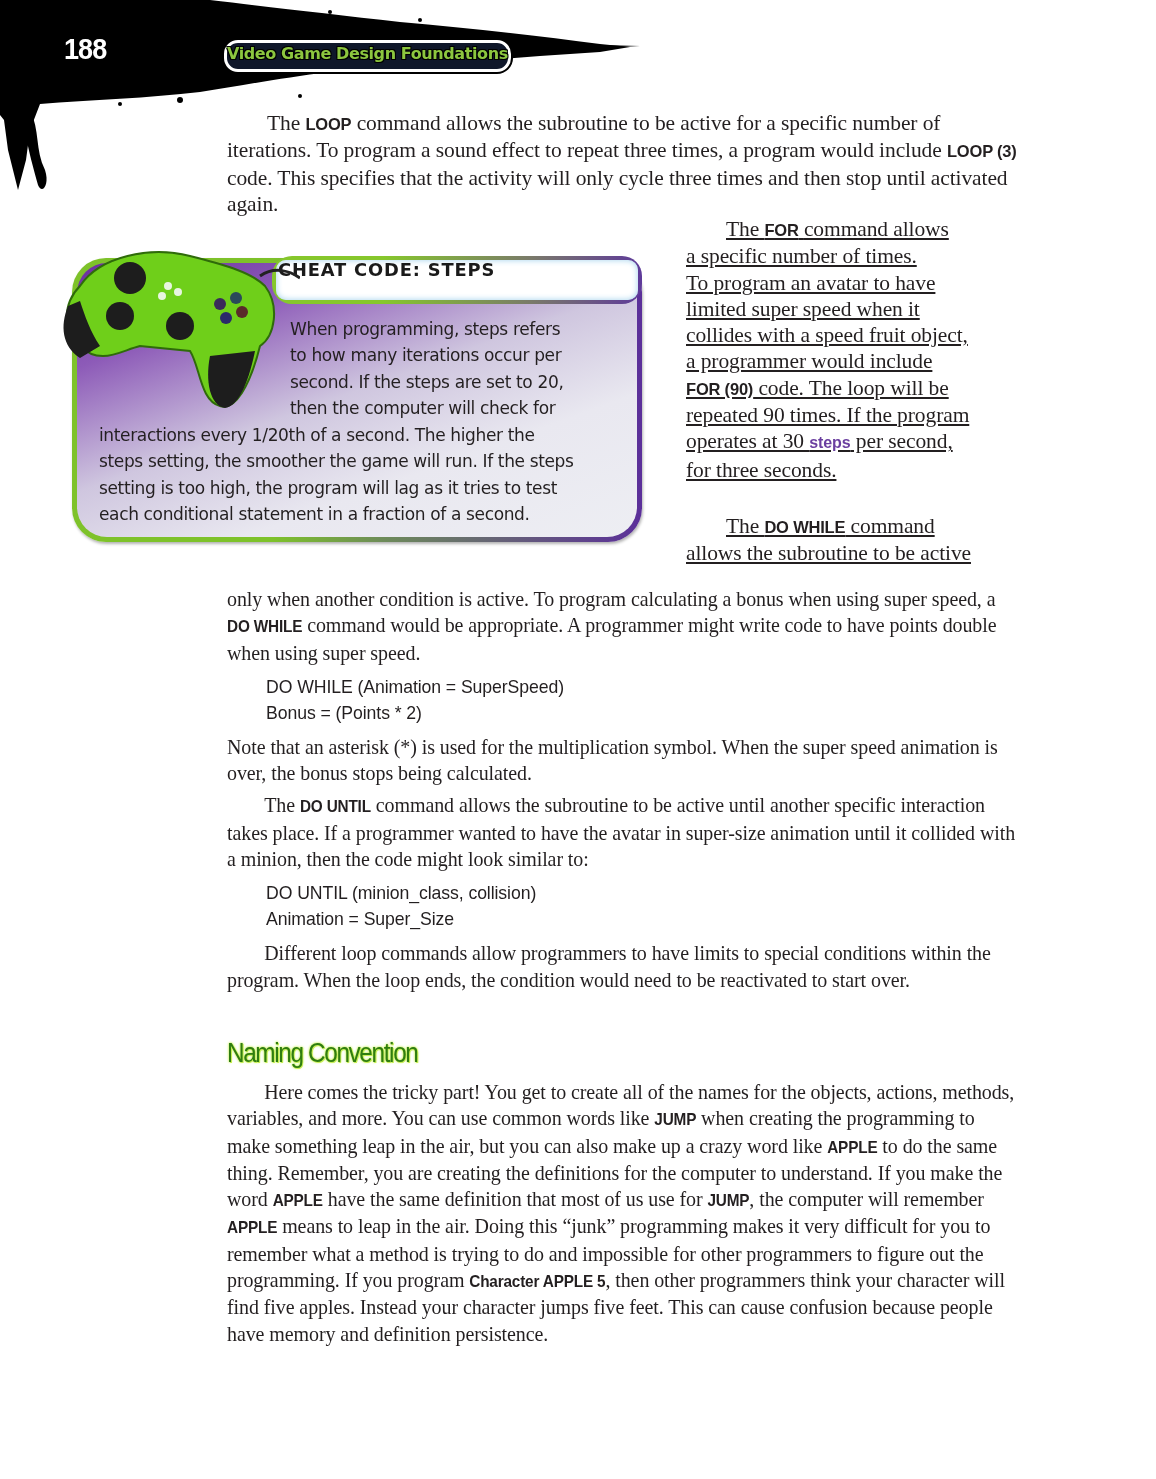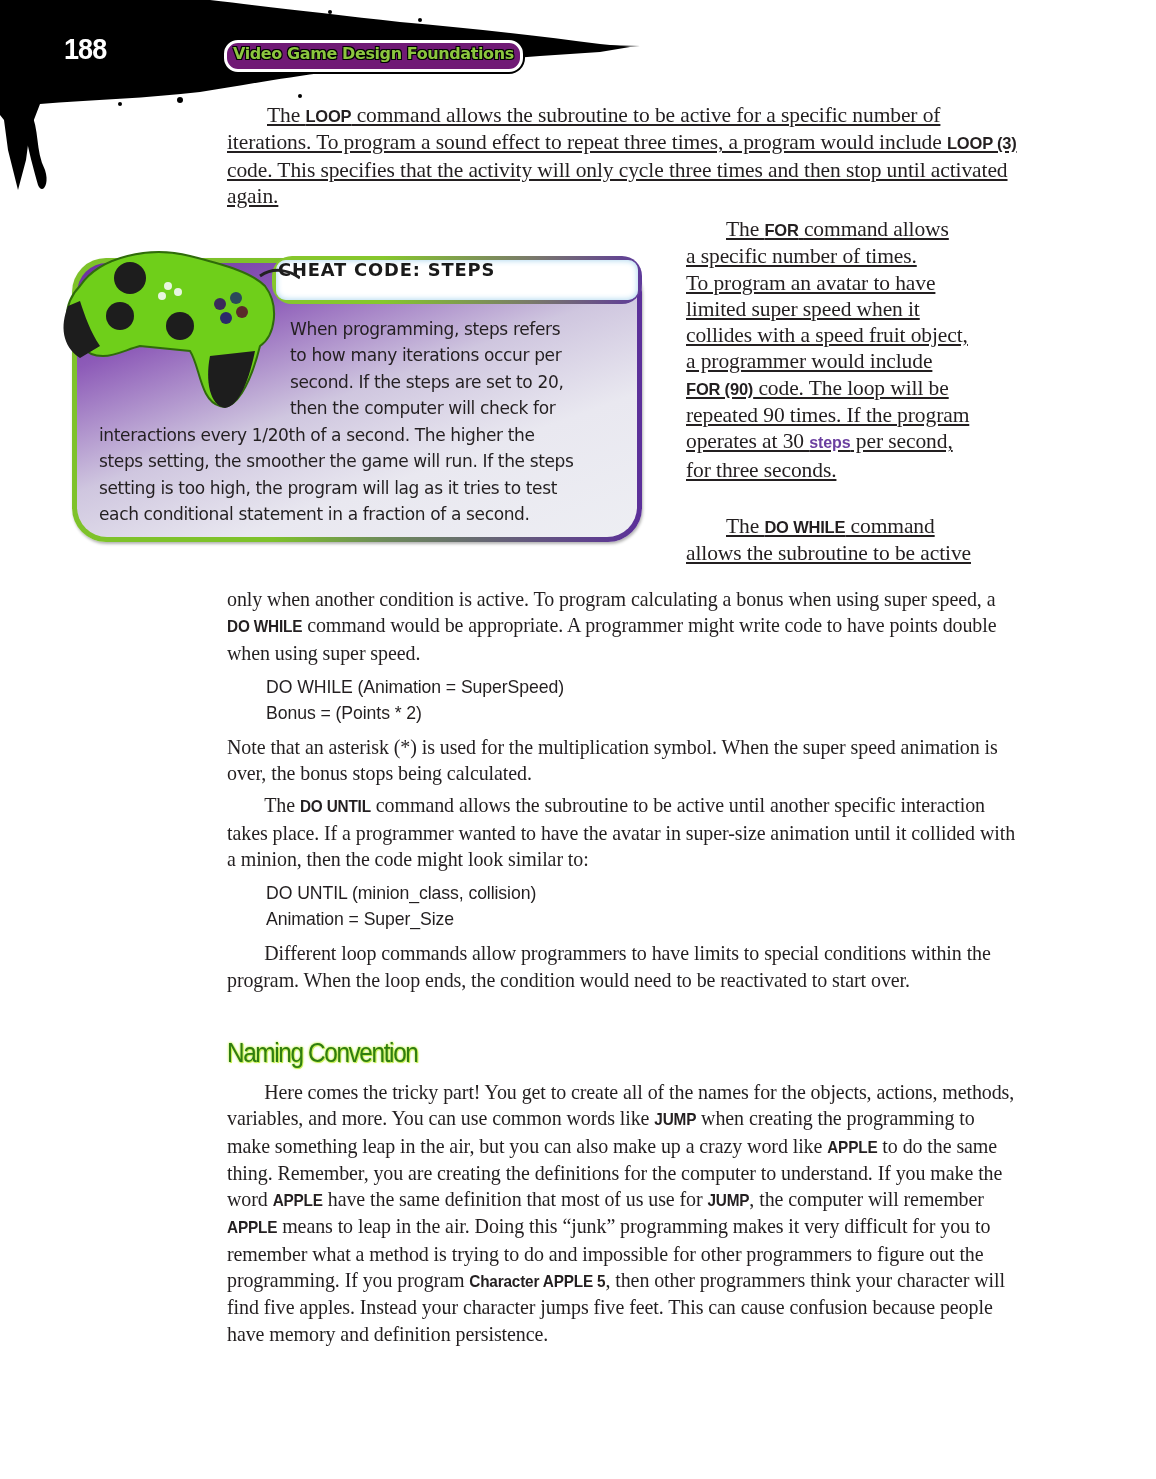--- a/index.html
+++ b/index.html
@@ -12,22 +12,22 @@
     position: absolute; left: 0; top: 0; width: 640px; height: 200px;
   }
   .page-num {
     position: absolute; left: 64px; top: 32px; color: #ffffff;
     font-family: "Liberation Sans", "DejaVu Sans", sans-serif;
     font-weight: bold; font-size: 30px; letter-spacing: -1px;
     transform: scaleX(0.9); transform-origin: left;
   }
   .book-title {
     position: absolute; left: 224px; top: 40px; height: 26px;
-    padding: 0 6px; border-radius: 14px;
-    background: #701a75; border: 3px solid #ffffff;
+    padding: 0 0; border-radius: 14px;
+    background: #0f172a; border: 3px solid #ffffff;
     font-family: "DejaVu Sans", sans-serif; font-weight: bold;
     font-size: 16px; line-height: 22px; color: #8cc63f;
     letter-spacing: -0.4px;
     text-shadow: -1px -1px 0 #000, 1px -1px 0 #000, -1px 1px 0 #000, 1px 1px 0 #000;
     box-shadow: 0 0 0 2px #000;
   }
   .text {
     position: absolute; font-size: 21.5px; line-height: 26.3px;
     letter-spacing: -0.1px;
   }
@@ -98,21 +98,21 @@
     <circle cx="330" cy="12" r="2" fill="#000"></circle>
   <circle cx="420" cy="20" r="2" fill="#000"></circle>
     <circle cx="300" cy="96" r="2" fill="#000"></circle>
   <circle cx="180" cy="100" r="3" fill="#000"></circle>
     <circle cx="120" cy="104" r="2" fill="#000"></circle>
   <path d="M560,44 L640,46 L560,50 Z" fill="#000"></path>
 </svg>
 <div class="page-num">188</div>
 <div class="book-title">Video Game Design Foundations</div>
 
-<div class="text" style="left:227px; top:102px; width:800px;text-decoration:underline;">
+<div class="text" style="left:227px; top:110px; width:800px;">
   <p class="p indent">
     <span>The </span><b class="kw">LOOP</b><span> command allows the subroutine to be active for a specific number of iterations. To program a sound effect to repeat three times, a program would include </span><b class="kw">LOOP (3)</b><span> code. This specifies that the activity will only cycle three times and then stop until activated again.</span>
   </p>
 </div>
 
 <div class="cheat">
     <div class="cheat-inner"></div>
   </div>
 <div class="cheat-tab">
   <div class="cheat-tab-inner">

